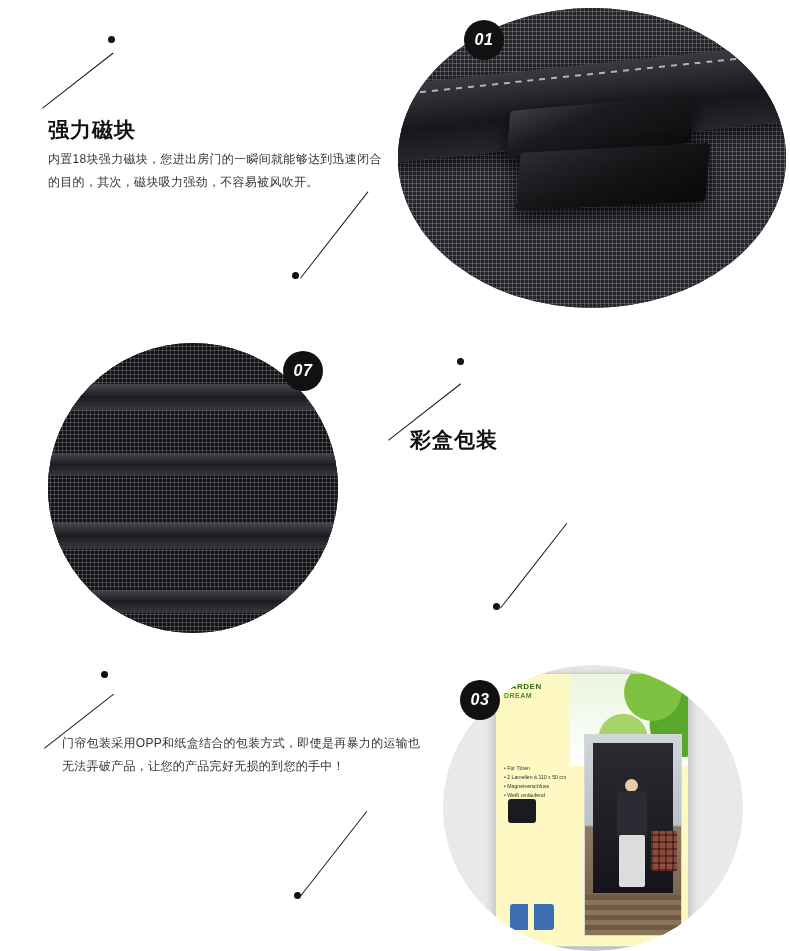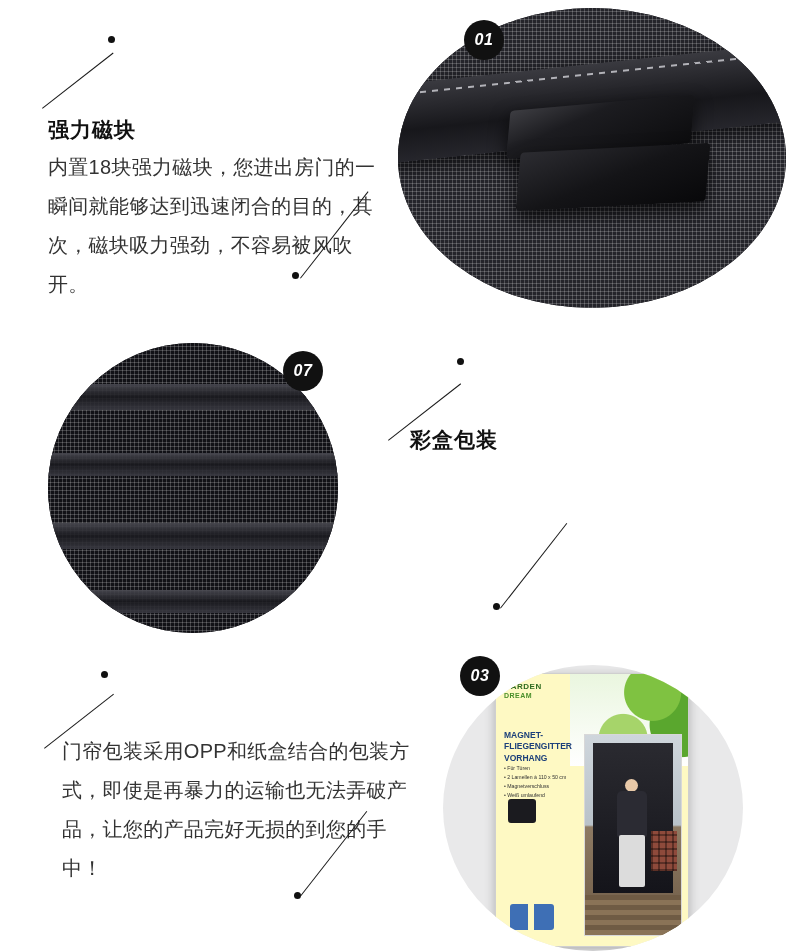--- a/index.html
+++ b/index.html
@@ -22,21 +22,21 @@
   }
   .feature-title {
     font-size: 21px;
     font-weight: bold;
     color: #111;
     letter-spacing: 1px;
     margin: 0 0 7px 0;
     line-height: 1.1;
   }
   .feature-body {
-    font-size: 20px;
+    font-size: 12px;
     line-height: 1.95;
     color: #333;
     margin: 0;
     letter-spacing: 0.3px;
   }
 
   
   .photo {
     position: absolute;
     border-radius: 50%;
@@ -312,41 +312,38 @@
 </div>
 
 <div class="photo" id="photo3">
   <div class="photo-inner">
     <div id="box">
       <div id="box-leaves"></div>
       <div id="box-brand">
         <span>GARDEN</span><br>
         <span class="b2">DREAM</span>
       </div>
-      <div id="box-title" style="white-space: pre-line;">MAGNET-
-FLIEGENGITTER
-VORHANG</div>
       <div id="box-bullets" style="white-space: pre-line;">• Für Türen
 • 2 Lamellen à 110 x 50 cm
 • Magnetverschluss
 • Weiß umlaufend</div>
       <div id="box-swatch"></div>
       <div id="box-feet"></div>
       <div id="box-photo">
         <div id="box-door"></div>
         <div id="box-person-head"></div>
         <div id="box-person-body"></div>
         <div id="box-person-legs"></div>
         <div id="box-plaid"></div>
         <div id="box-deck"></div>
       </div>
     </div>
   </div>
 </div>
-<div class="badge" style="left:460px; top:656px;text-align:center;">03</div>
+<div class="badge" style="left:460px; top:680px;text-align:center;">03</div>
 
 <div class="pointer" style="left:44px; top:748px; width:88px; transform: rotate(-38deg);"></div>
 <div class="dot" style="left:101px; top:671px;"></div>
 
 <div class="pointer" style="left:300px; top:896px; width:108px; transform: rotate(-52deg);"></div>
 <div class="dot" style="left:294px; top:892px;"></div>
 
 <div class="feature" style="left:62px; top:732px; width:360px;">
   <p class="feature-body">门帘包装采用OPP和纸盒结合的包装方式，即使是再暴力的运输也无法弄破产品，让您的产品完好无损的到您的手中！</p>
 </div>

